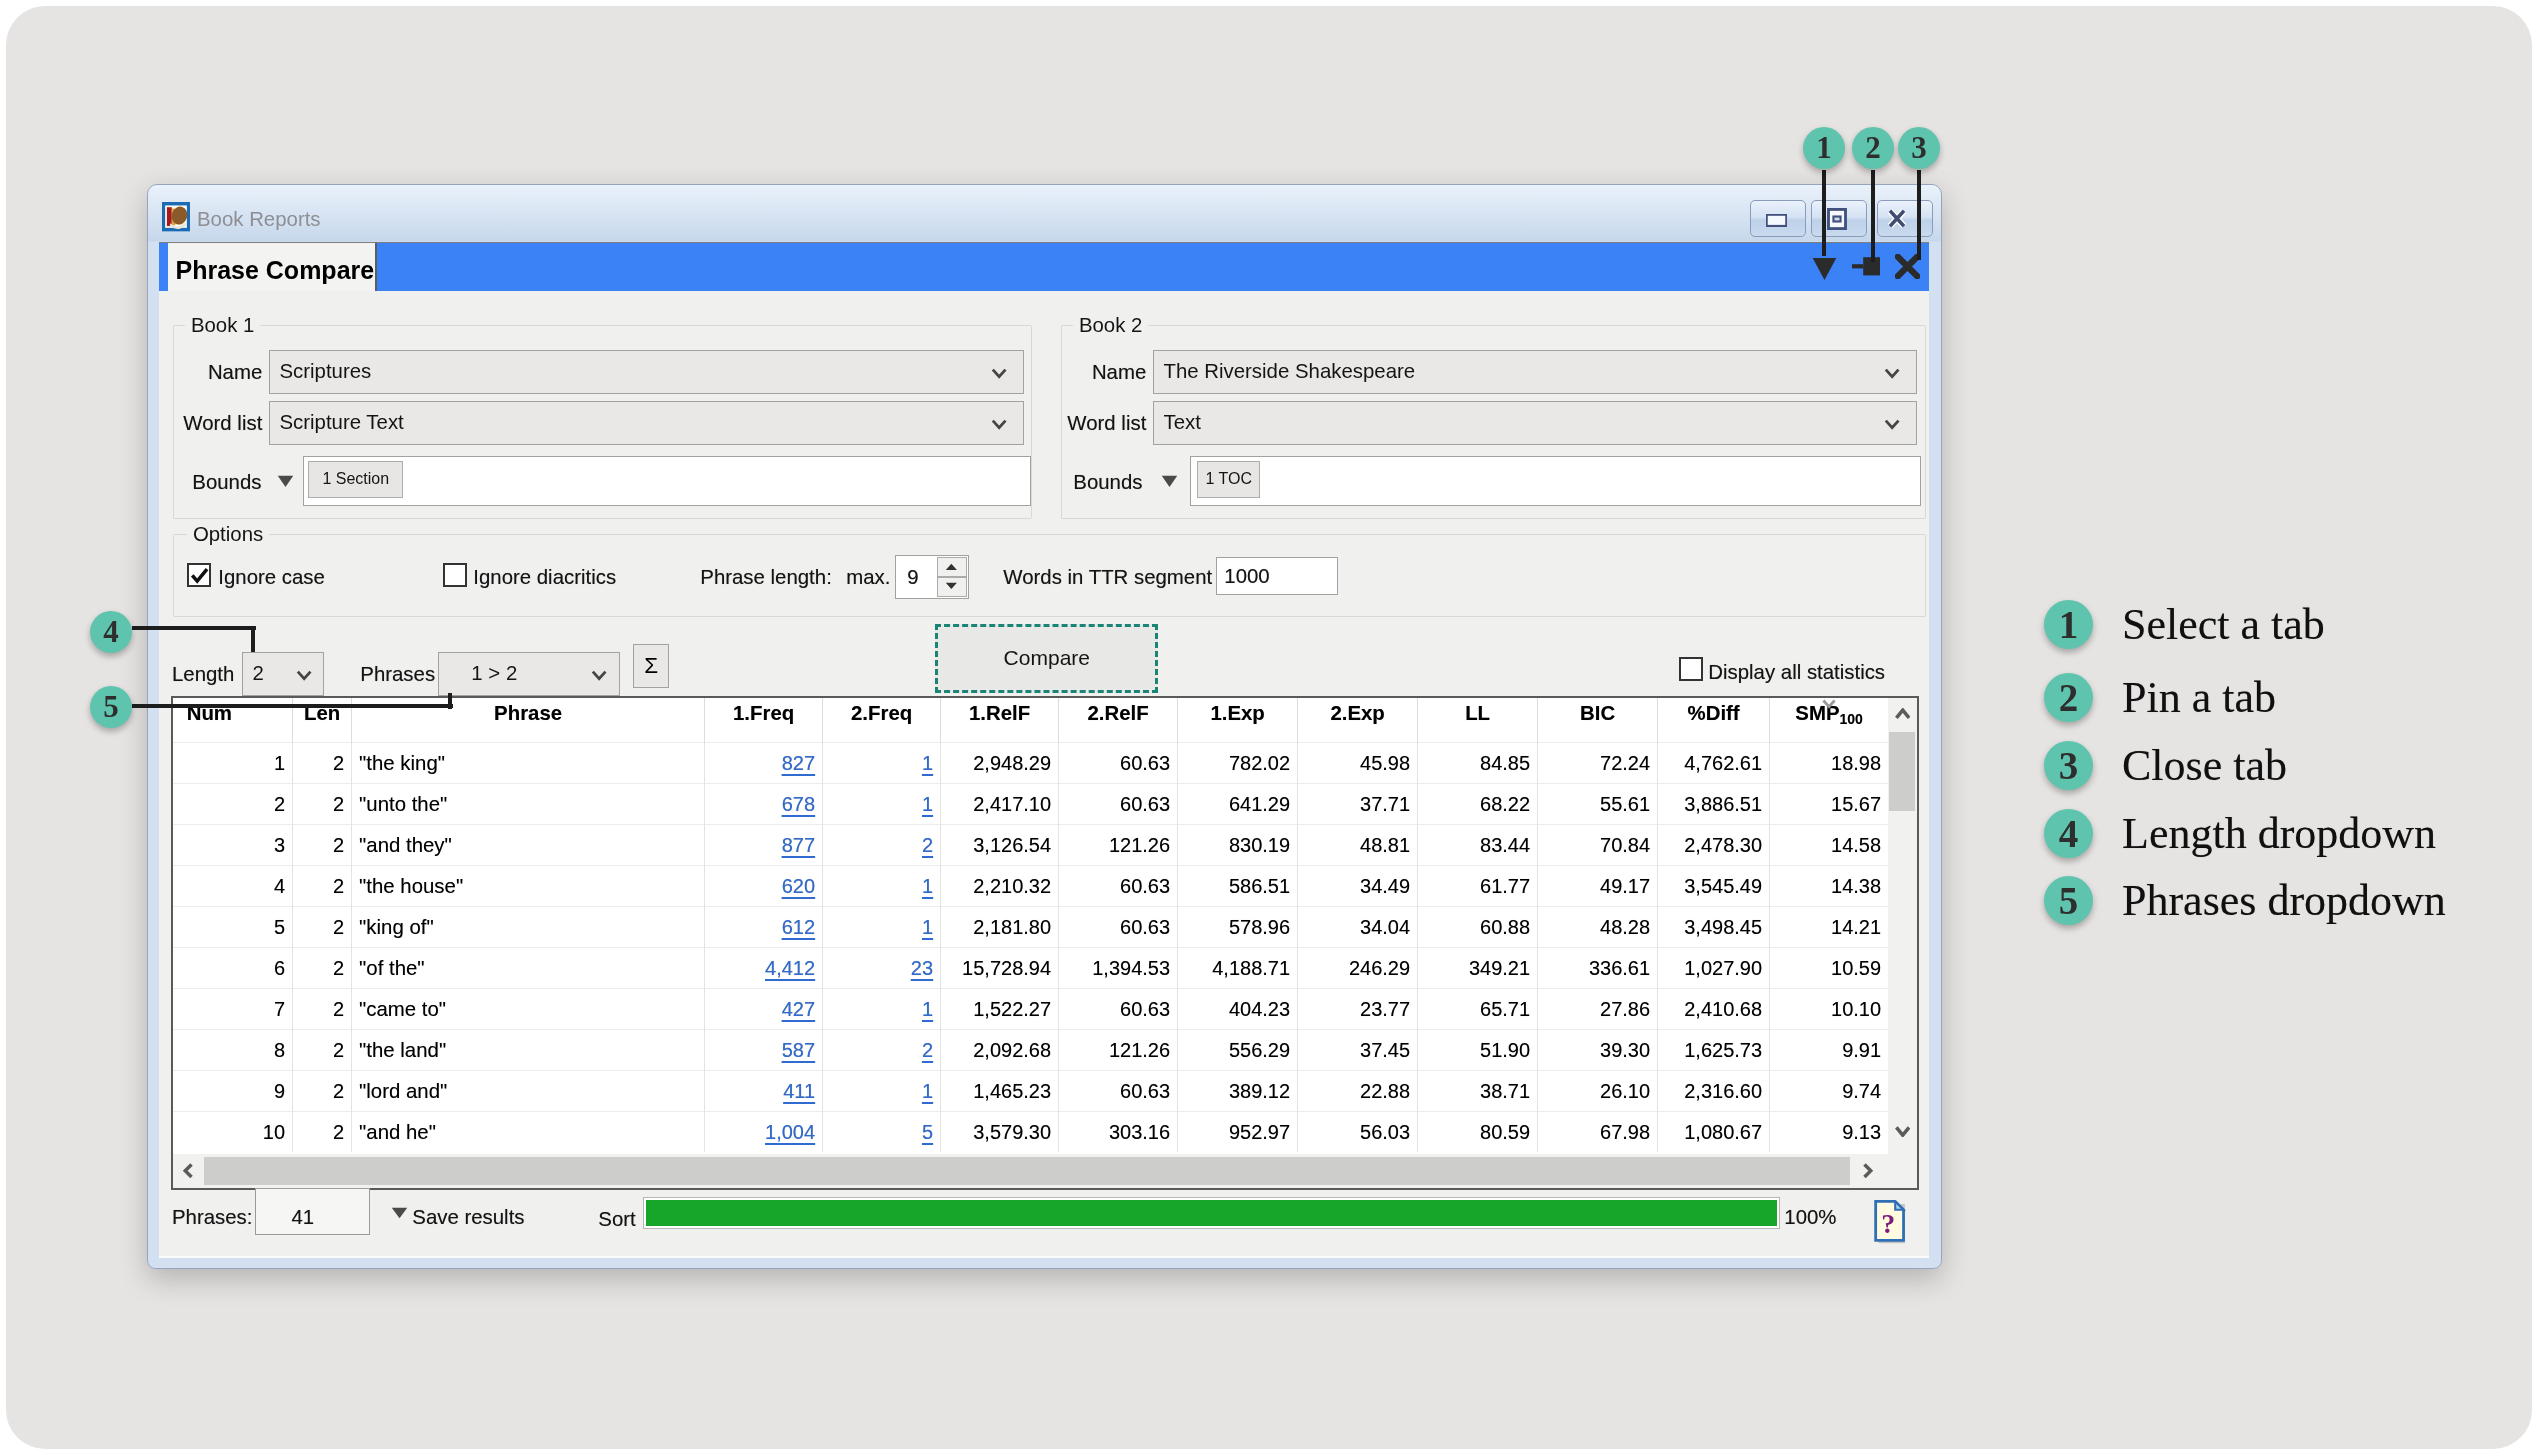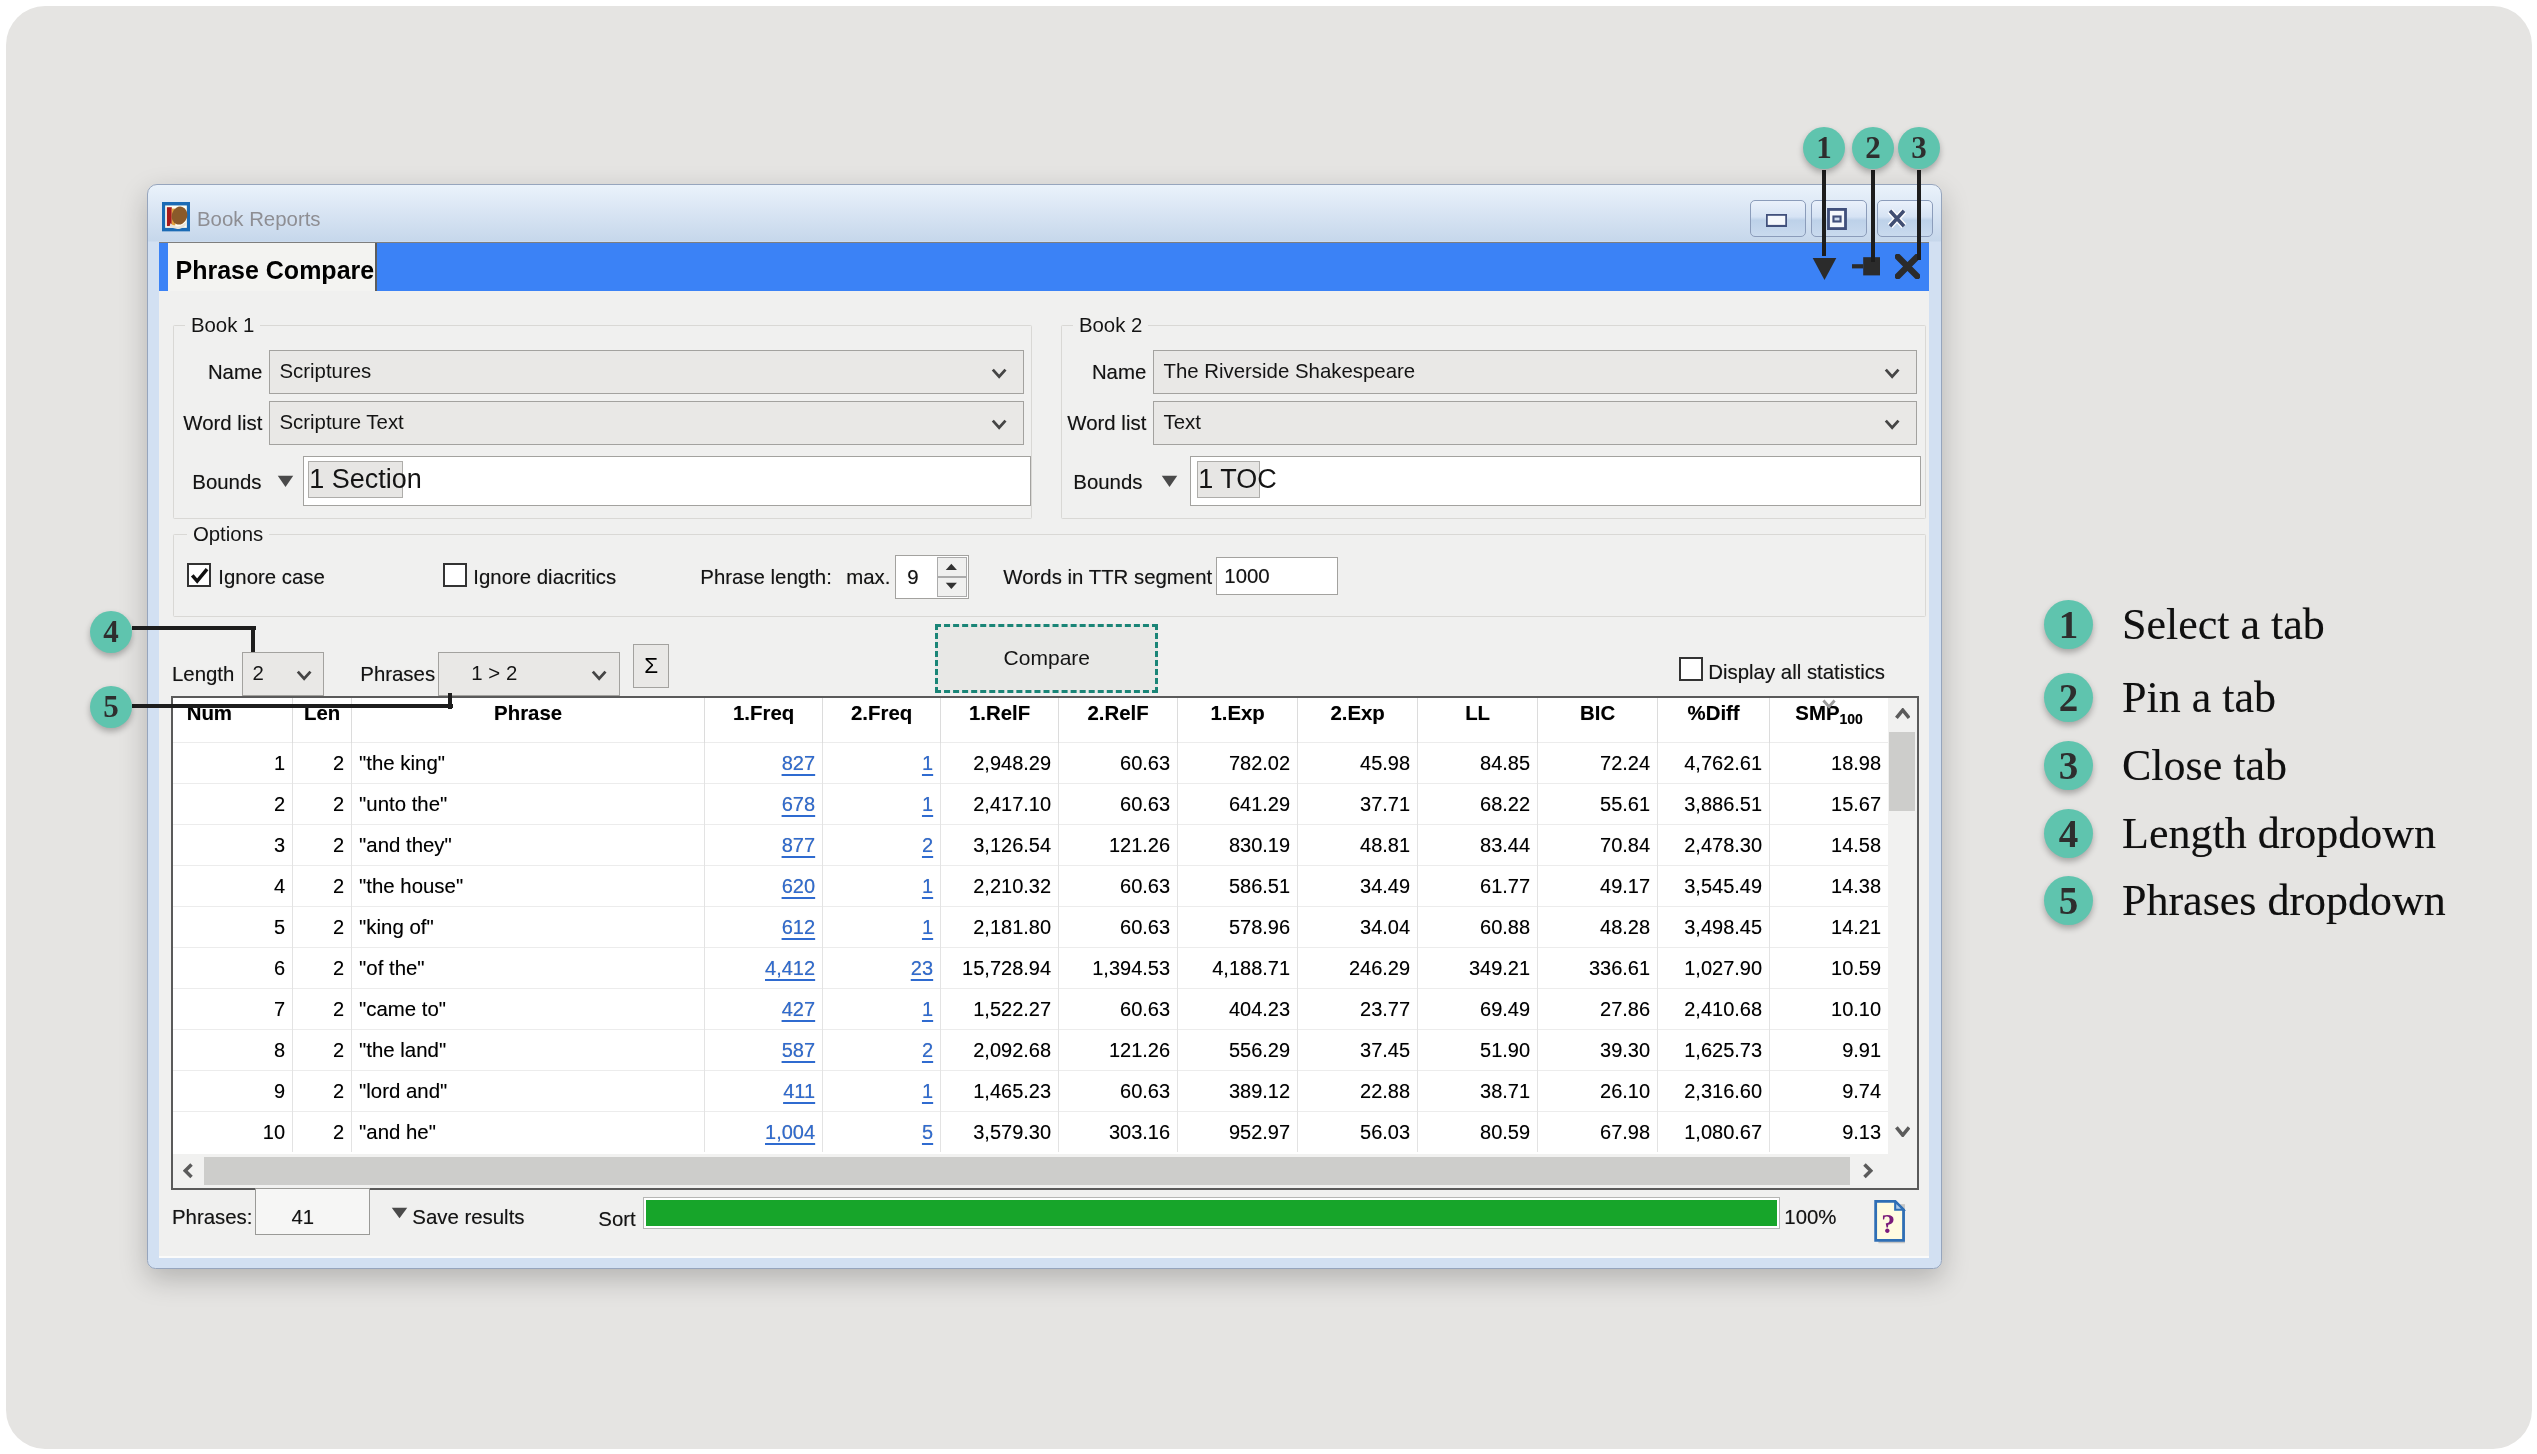--- a/index.html
+++ b/index.html
@@ -17,21 +17,21 @@
 .tab{position:absolute;left:9.2px;top:0;width:209px;height:48px;background:#f3f3f1;border-right:2.1px solid #5d5d5d}
 .tab span{position:absolute;left:7px;top:13.4px;font-size:25px;font-weight:bold;color:#000;white-space:nowrap}
 
 .group{position:absolute;border:1.4px solid #d9d8d5;border-radius:1.4px}
 .glabel{position:absolute;top:-12px;background:#f0f0ef;padding:0 5.6px;font-size:20.4px;color:#141414;line-height:24px;white-space:nowrap}
 .lbl{position:absolute;font-size:20.4px;color:#141414;line-height:24px;white-space:nowrap;text-shadow:0 0 0.7px rgba(20,20,20,.45)}
 .combo{position:absolute;height:44px;background:#e9e8e6;border:1.4px solid #a3a29f}
 .combo .val{position:absolute;left:9.2px;top:9.2px;font-size:20.4px;color:#141414;white-space:nowrap}
 .chev{position:absolute}
 .field{position:absolute;background:#fff;border:1.4px solid #a3a29f}
-.chip{position:absolute;background:#e7e6e4;border:1.4px solid #aeadaa;font-size:27px;color:#141414;text-align:center;white-space:nowrap}
+.chip{position:absolute;background:#e7e6e4;border:1.4px solid #aeadaa;font-size:16px;color:#141414;text-align:center;white-space:nowrap}
 .cb{position:absolute;width:24px;height:24px;background:#fff;border:2.1px solid #333}
 
 .tablewrap{position:absolute;left:11.3px;top:453px;width:1748px;height:494px;border:2.1px solid #5a5a5a;background:#fff}
 table.t{border-collapse:collapse;table-layout:fixed;width:1715px;font-size:20px;color:#000;text-shadow:0 0 0.7px rgba(0,0,0,.4)}
 table.t th{font-size:20.4px;font-weight:bold;height:44px;line-height:21px;border-right:1.4px solid #dcdcdc;padding:0 0 12.7px 0;vertical-align:middle}
 table.t th sub{font-size:14px;line-height:0;vertical-align:-4.2px}
 table.t th:first-child{padding-right:46px}
 table.t td{height:41px;border-right:1.4px solid #e3e3e3;border-top:1.4px solid #ececec;padding:1.4px 7px 0 7px;white-space:nowrap;overflow:hidden;vertical-align:middle}
 td.r{text-align:right}
 td.l{text-align:left;font-size:20.4px}
@@ -311,21 +311,21 @@
         <tr>
               <td class="r">7</td>
               <td class="r">2</td>
               <td class="l">"came to"</td>
               <td class="r"><a class="lnk">427</a></td>
               <td class="r"><a class="lnk">1</a></td>
               <td class="r">1,522.27</td>
               <td class="r">60.63</td>
               <td class="r">404.23</td>
               <td class="r">23.77</td>
-              <td class="r">69.49</td>
+              <td class="r">65.71</td>
               <td class="r">27.86</td>
               <td class="r">2,410.68</td>
               <td class="r">10.10</td>
             </tr>
         <tr>
               <td class="r">8</td>
               <td class="r">2</td>
               <td class="l">"the land"</td>
               <td class="r"><a class="lnk">587</a></td>
               <td class="r"><a class="lnk">2</a></td>

